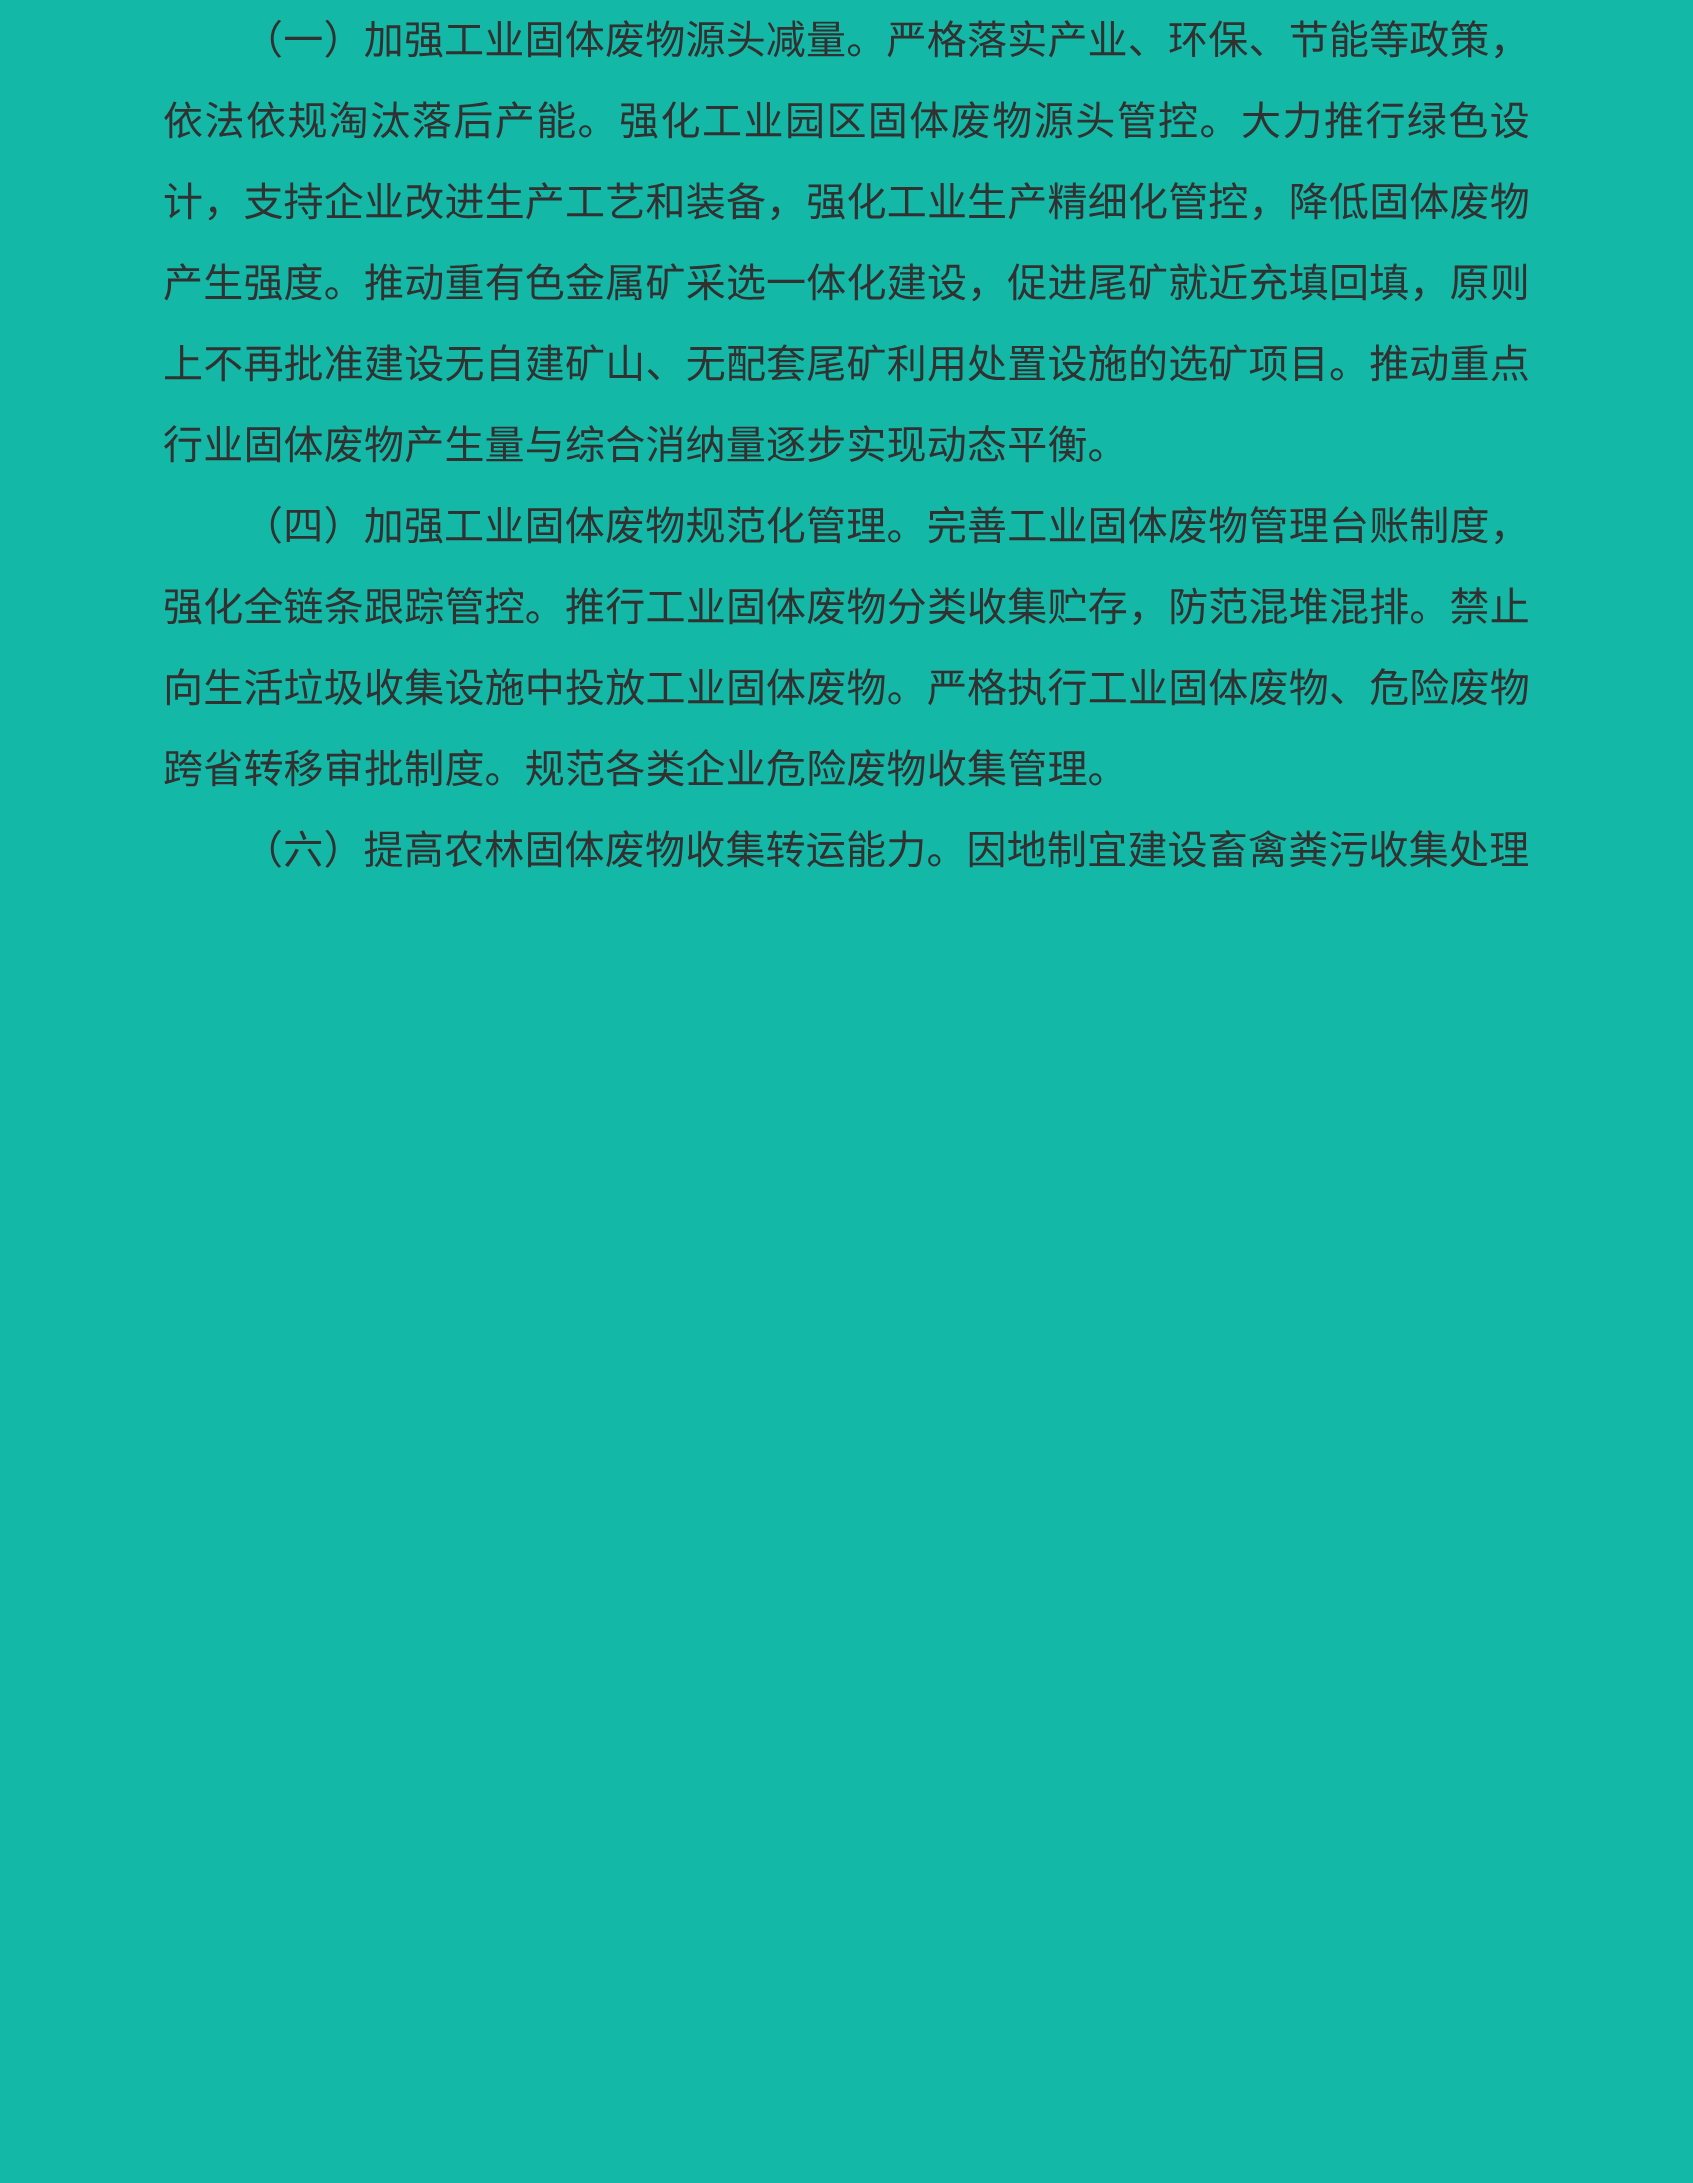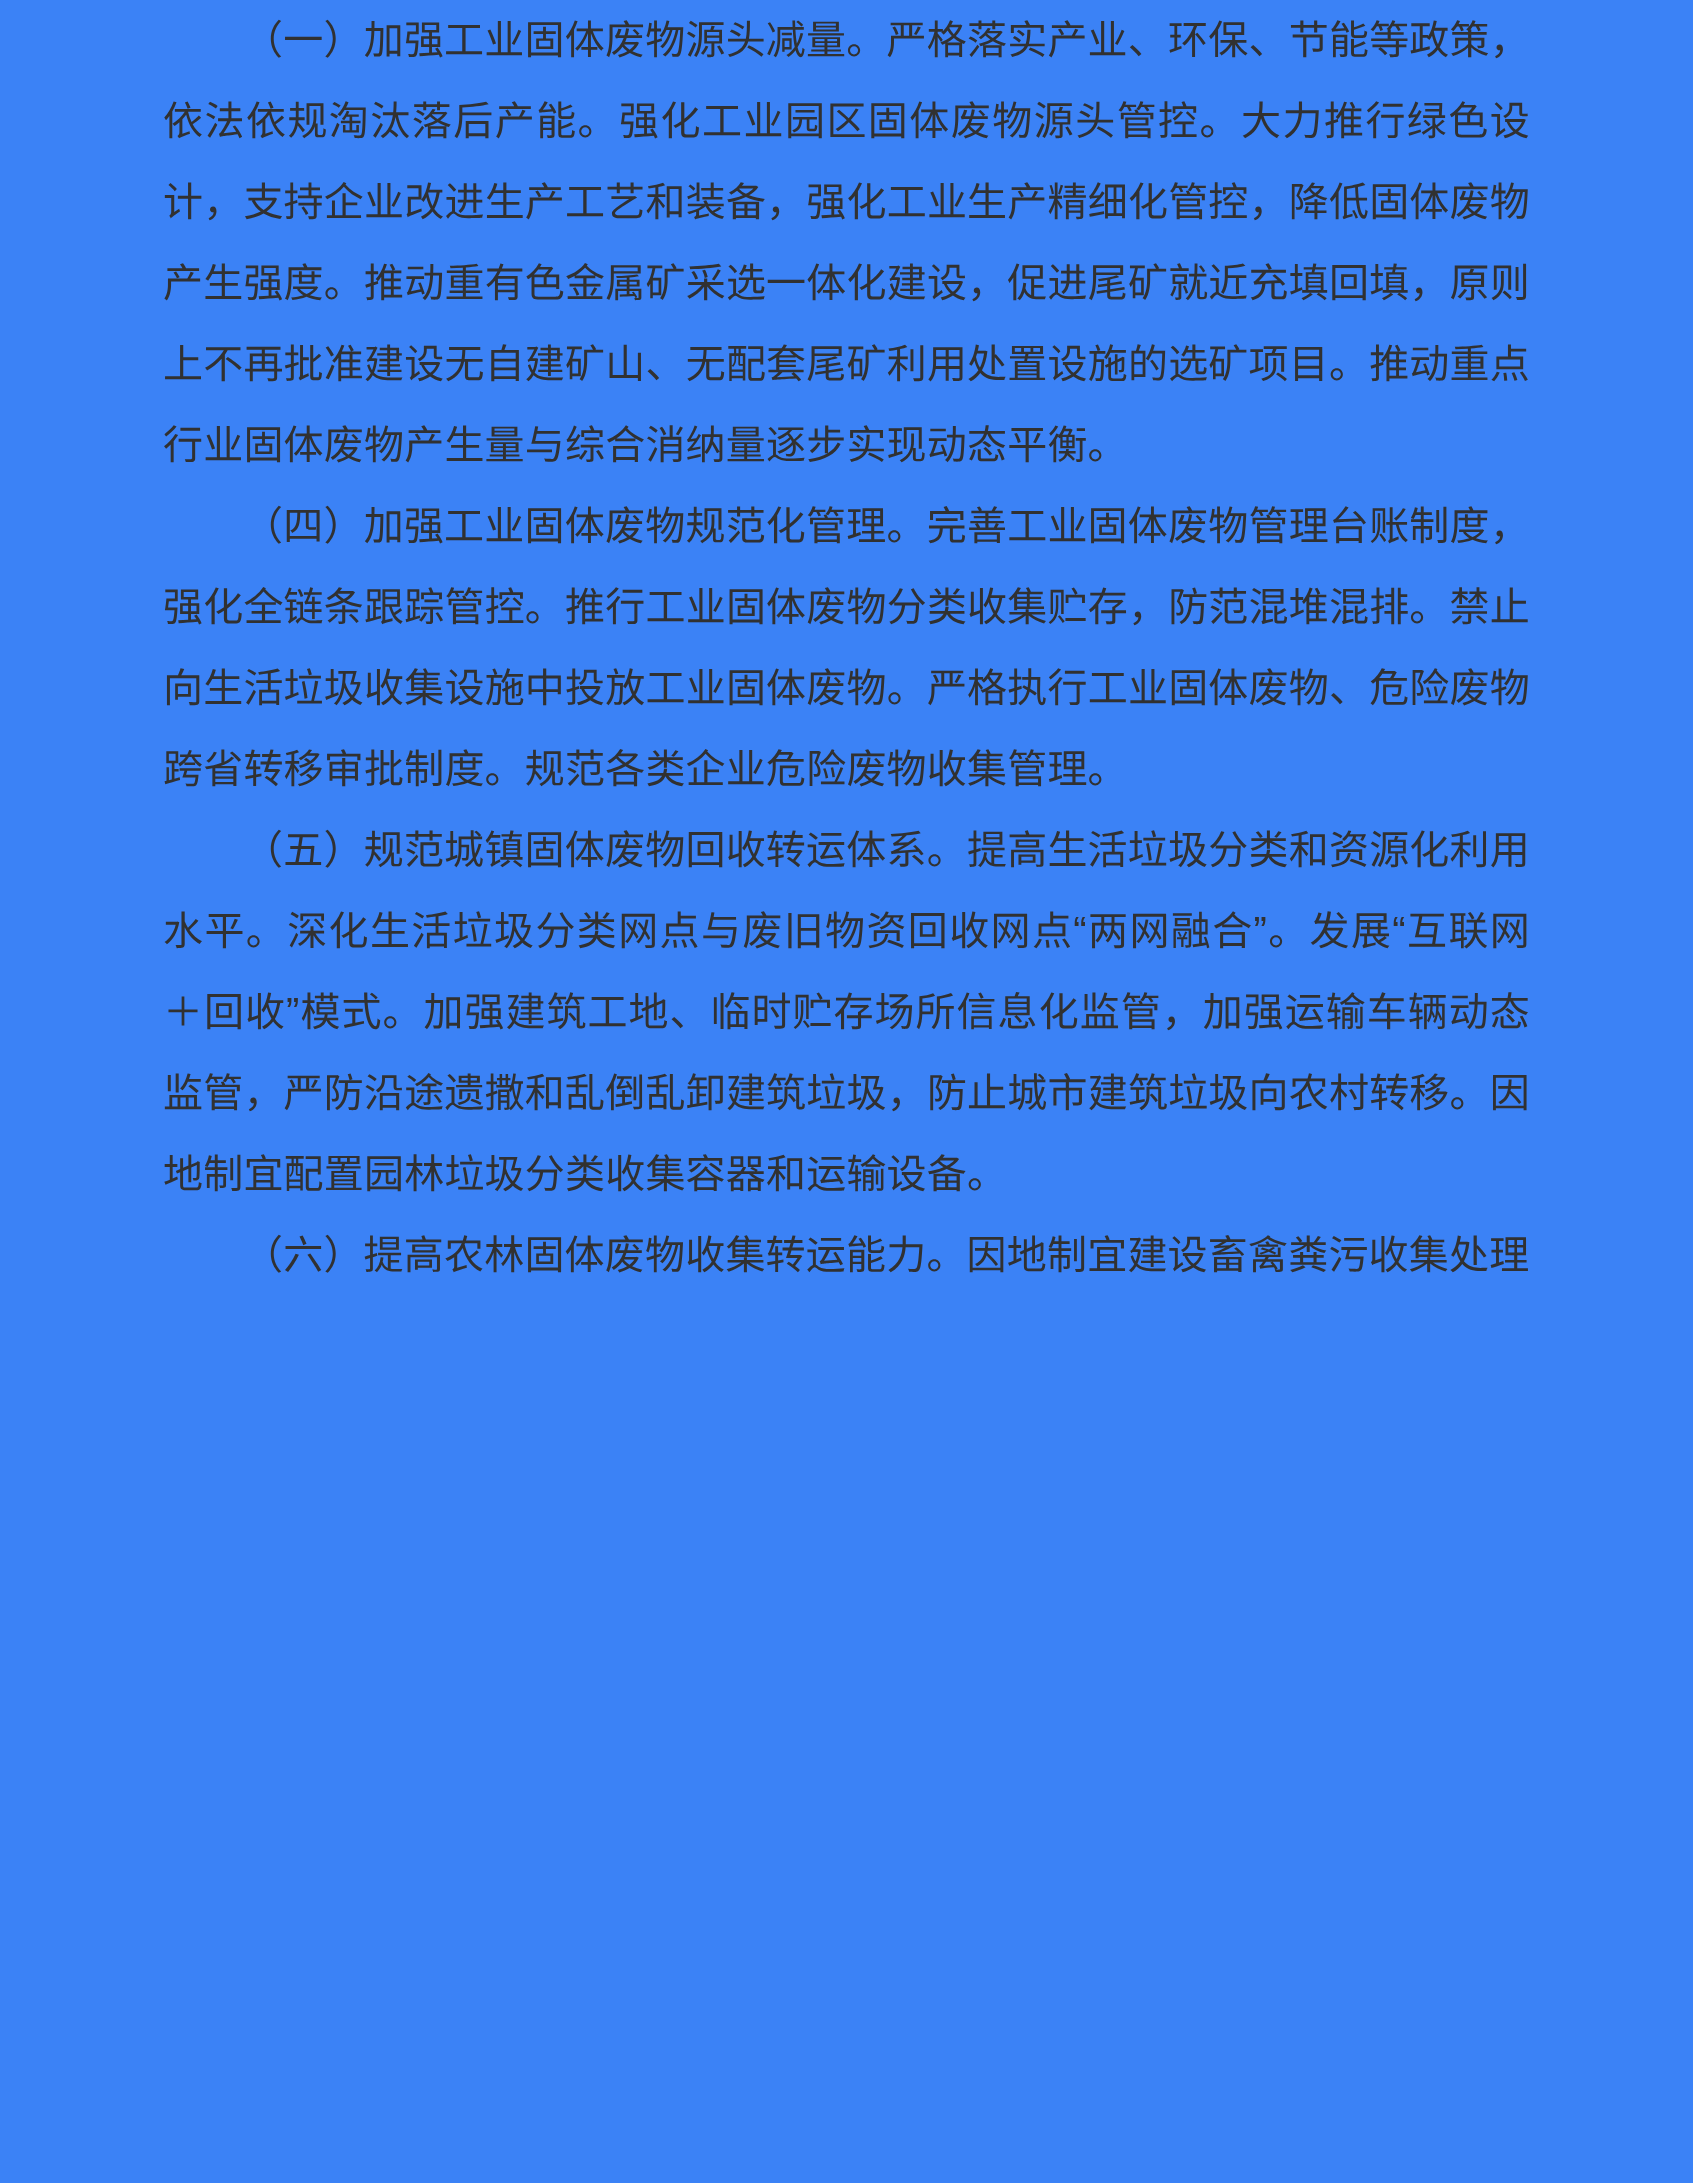--- a/index.html
+++ b/index.html
@@ -9,21 +9,21 @@
   body {
     width: 1693px;
     height: 2183px;
     background: #ffffff;
     overflow: hidden;
     position: relative;
   }
   .page {
     position: absolute;
     inset: 0;
-    background: #3b82f6;
+    background: #14b8a6;
   }
   .content {
     position: absolute;
     left: 163px;
     top: 0;
     width: 1367px;
     font-family: "Liberation Sans", "DejaVu Sans", sans-serif;
     font-size: 40px;
     line-height: 81px;
     color: #313131;
@@ -40,17 +40,16 @@
     font-weight: 700;
   }
 </style>
 </head>
 <body style="background: rgb(255, 255, 255);">
 
 <div class="page">
   <div class="content" style="color: rgb(49, 49, 49);">
       <p class="para">（一）加强工业固体废物源头减量。严格落实产业、环保、节能等政策，依法依规淘汰落后产能。强化工业园区固体废物源头管控。大力推行绿色设计，支持企业改进生产工艺和装备，强化工业生产精细化管控，降低固体废物产生强度。推动重有色金属矿采选一体化建设，促进尾矿就近充填回填，原则上不再批准建设无自建矿山、无配套尾矿利用处置设施的选矿项目。推动重点行业固体废物产生量与综合消纳量逐步实现动态平衡。</p>
       <p class="para">（四）加强工业固体废物规范化管理。完善工业固体废物管理台账制度，强化全链条跟踪管控。推行工业固体废物分类收集贮存，防范混堆混排。禁止向生活垃圾收集设施中投放工业固体废物。严格执行工业固体废物、危险废物跨省转移审批制度。规范各类企业危险废物收集管理。</p>
-      <p class="para">（五）规范城镇固体废物回收转运体系。提高生活垃圾分类和资源化利用水平。深化生活垃圾分类网点与废旧物资回收网点“两网融合”。发展“互联网＋回收”模式。加强建筑工地、临时贮存场所信息化监管，加强运输车辆动态监管，严防沿途遗撒和乱倒乱卸建筑垃圾，防止城市建筑垃圾向农村转移。因地制宜配置园林垃圾分类收集容器和运输设备。</p>
       <p class="para">（六）提高农林固体废物收集转运能力。因地制宜建设畜禽粪污收集处理</p>
     </div>
 </div>
 
 
 </body></html>

